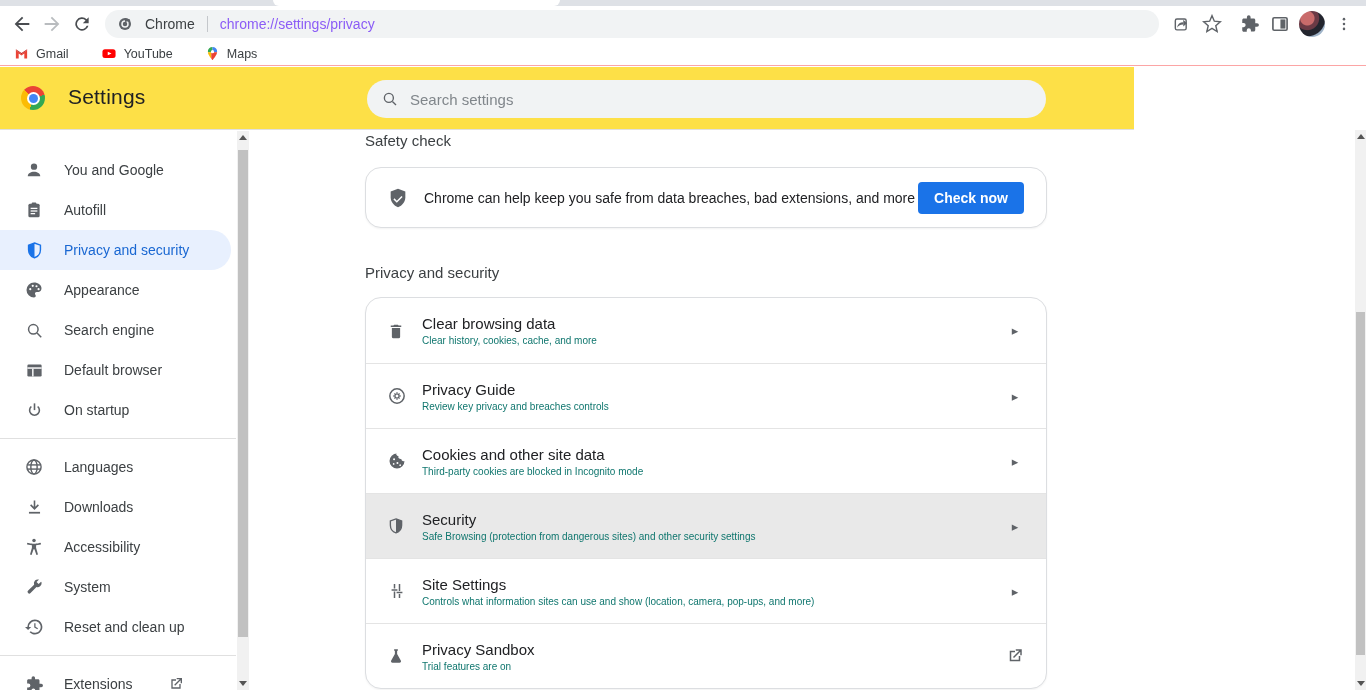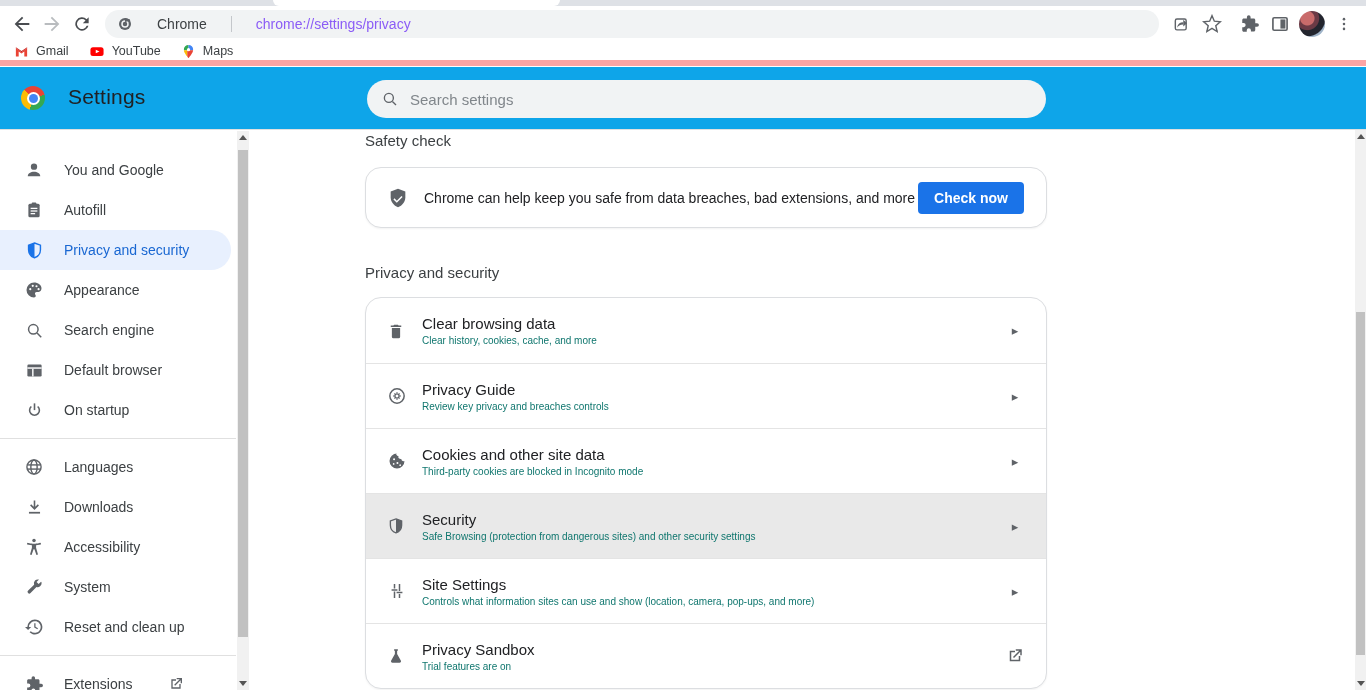--- a/index.html
+++ b/index.html
@@ -9,36 +9,36 @@
 
   
   #tabstrip { position:absolute; left:0; top:0; width:1366px; height:6px; background:#dee1e6; }
   #tabstrip .active-tab-bottom { position:absolute; left:273px; top:0; width:287px; height:6px; background:#fff; border-radius:0 0 6px 6px; }
 
   
   #toolbar { position:absolute; left:0; top:6px; width:1366px; height:36px; background:#fff;
              display:flex; align-items:center; padding:0 7px; }
   .tool-btn { width:30px; height:30px; border-radius:50%; display:grid; place-items:center; flex:0 0 auto; }
   #omnibox { flex:1; height:28px; margin:0 8px 0 8px; background:#f1f3f4; border-radius:14px;
-             display:flex; align-items:center; padding:0 12px; gap:24px; min-width:0; }
+             display:flex; align-items:center; padding:0 12px; gap:12px; min-width:0; }
   #omnibox .scheme { font-size:14px; color:#3c4043; }
   #omnibox .sep { width:1px; height:16px; background:#c4c7cb; }
   #omnibox .url { font-size:14px; color:#8b5cf6; white-space:nowrap; overflow:hidden; }
   #avatar { width:26px; height:26px; border-radius:50%; margin:0 4px;
             background: radial-gradient(circle at 32% 28%, #c96b6b 0 26%, #6b3a45 30% 44%, #23252e 48% 68%, #9fb3c8 72% 100%); }
   .right-icons { display:flex; align-items:center; flex:0 0 auto; }
 
   
   #bookmarks { position:absolute; left:0; top:42px; width:1366px; height:24px; background:#fff;
-               display:flex; align-items:center; padding-left:14px; gap:20px; border-bottom:6px solid #fca5a5; }
+               display:flex; align-items:center; padding-left:14px; gap:32px; border-bottom:1px solid #fca5a5; }
   .bm { display:flex; align-items:center; gap:7px; }
   .bm span { font-size:12.5px; color:#3c4043; }
 
   
-  #app-header { position:absolute; left:0; top:67px; width:1366px; height:63px; background:#0ea5e9; border-bottom:1px solid #e0e0e0; }
+  #app-header { position:absolute; left:0; top:67px; width:1134px; height:63px; background:#fde047; border-bottom:1px solid #e0e0e0; }
   #chrome-logo { position:absolute; left:21px; top:19px; width:24px; height:24px; border-radius:50%;
      background: conic-gradient(from 315deg, #ea4335 0 120deg, #34a853 120deg 240deg, #fbbc05 240deg 360deg); }
   #chrome-logo::before { content:""; position:absolute; left:5.5px; top:5.5px; width:13px; height:13px; background:#fff; border-radius:50%; }
   #chrome-logo::after { content:""; position:absolute; left:7.5px; top:7.5px; width:9px; height:9px; background:#4285f4; border-radius:50%; }
   #page-title { position:absolute; left:68px; top:18px; font-size:21px; color:#202124; letter-spacing:.2px; }
   #search-box { position:absolute; left:367px; top:13px; width:679px; height:38px; background:#f1f3f4;
                 border-radius:19px; display:flex; align-items:center; padding:0 14px; gap:11px; }
   #search-box .ph { font-size:15px; color:#80868b; }
 
   

